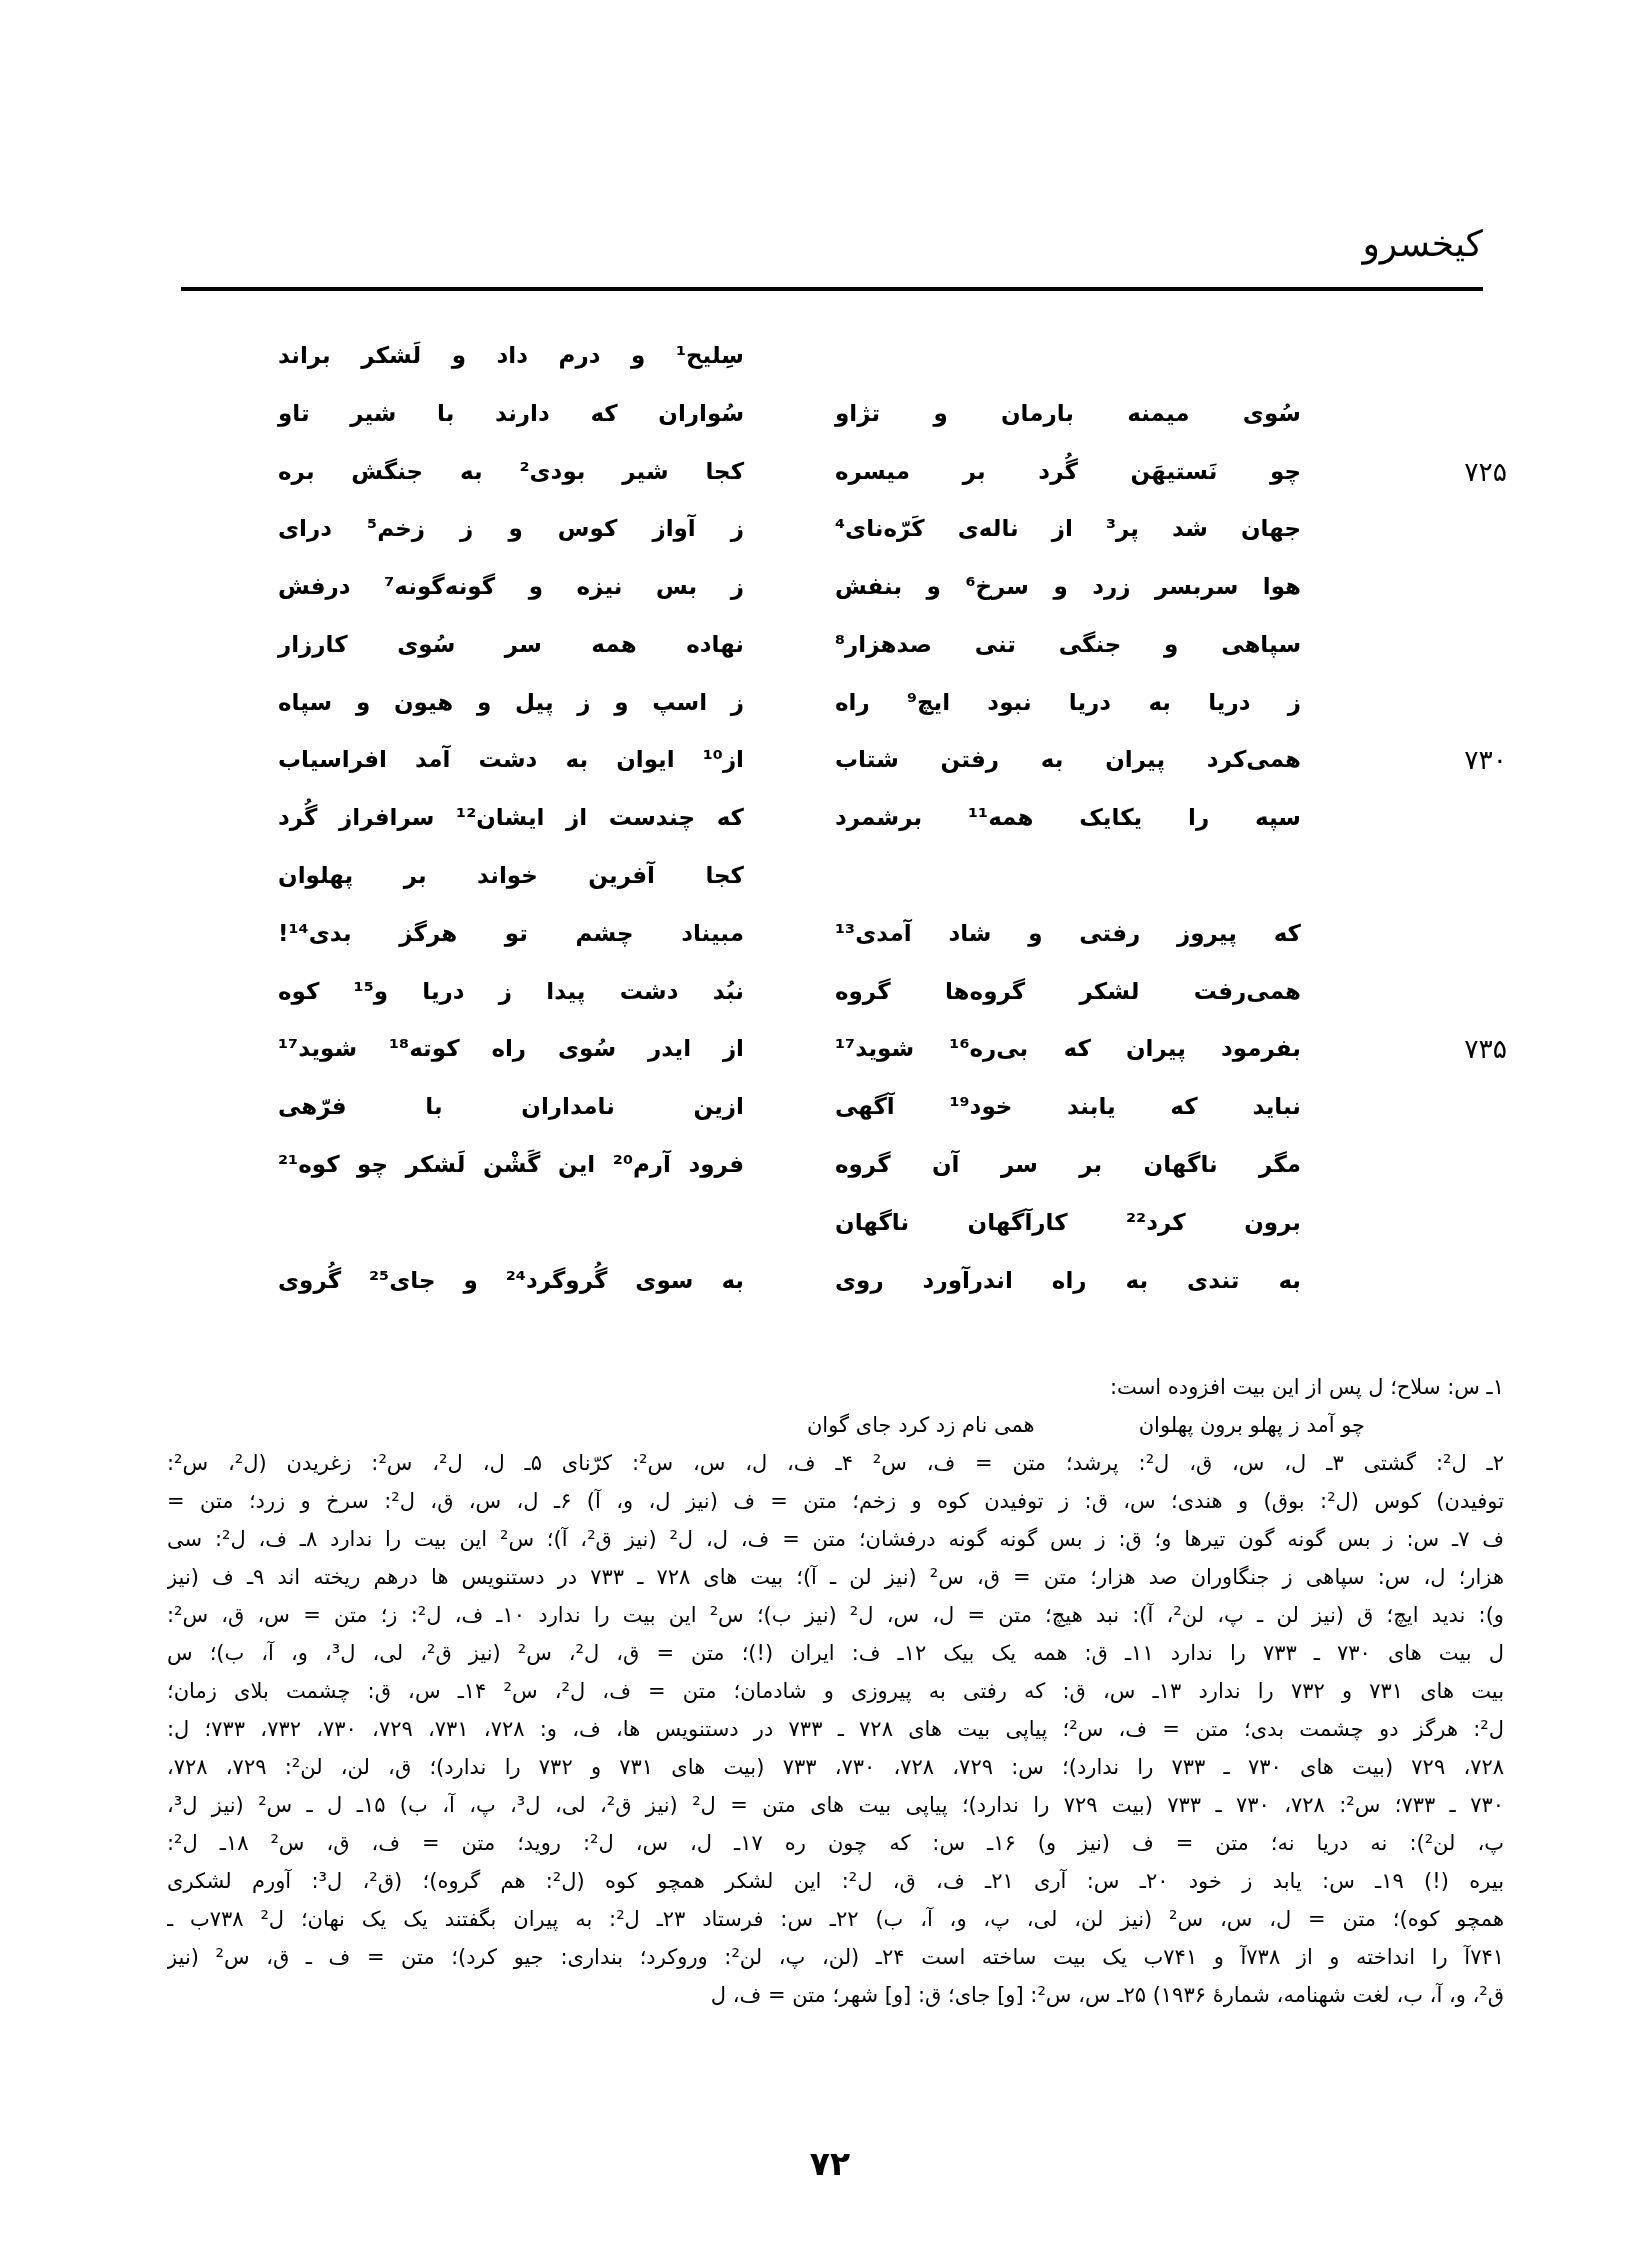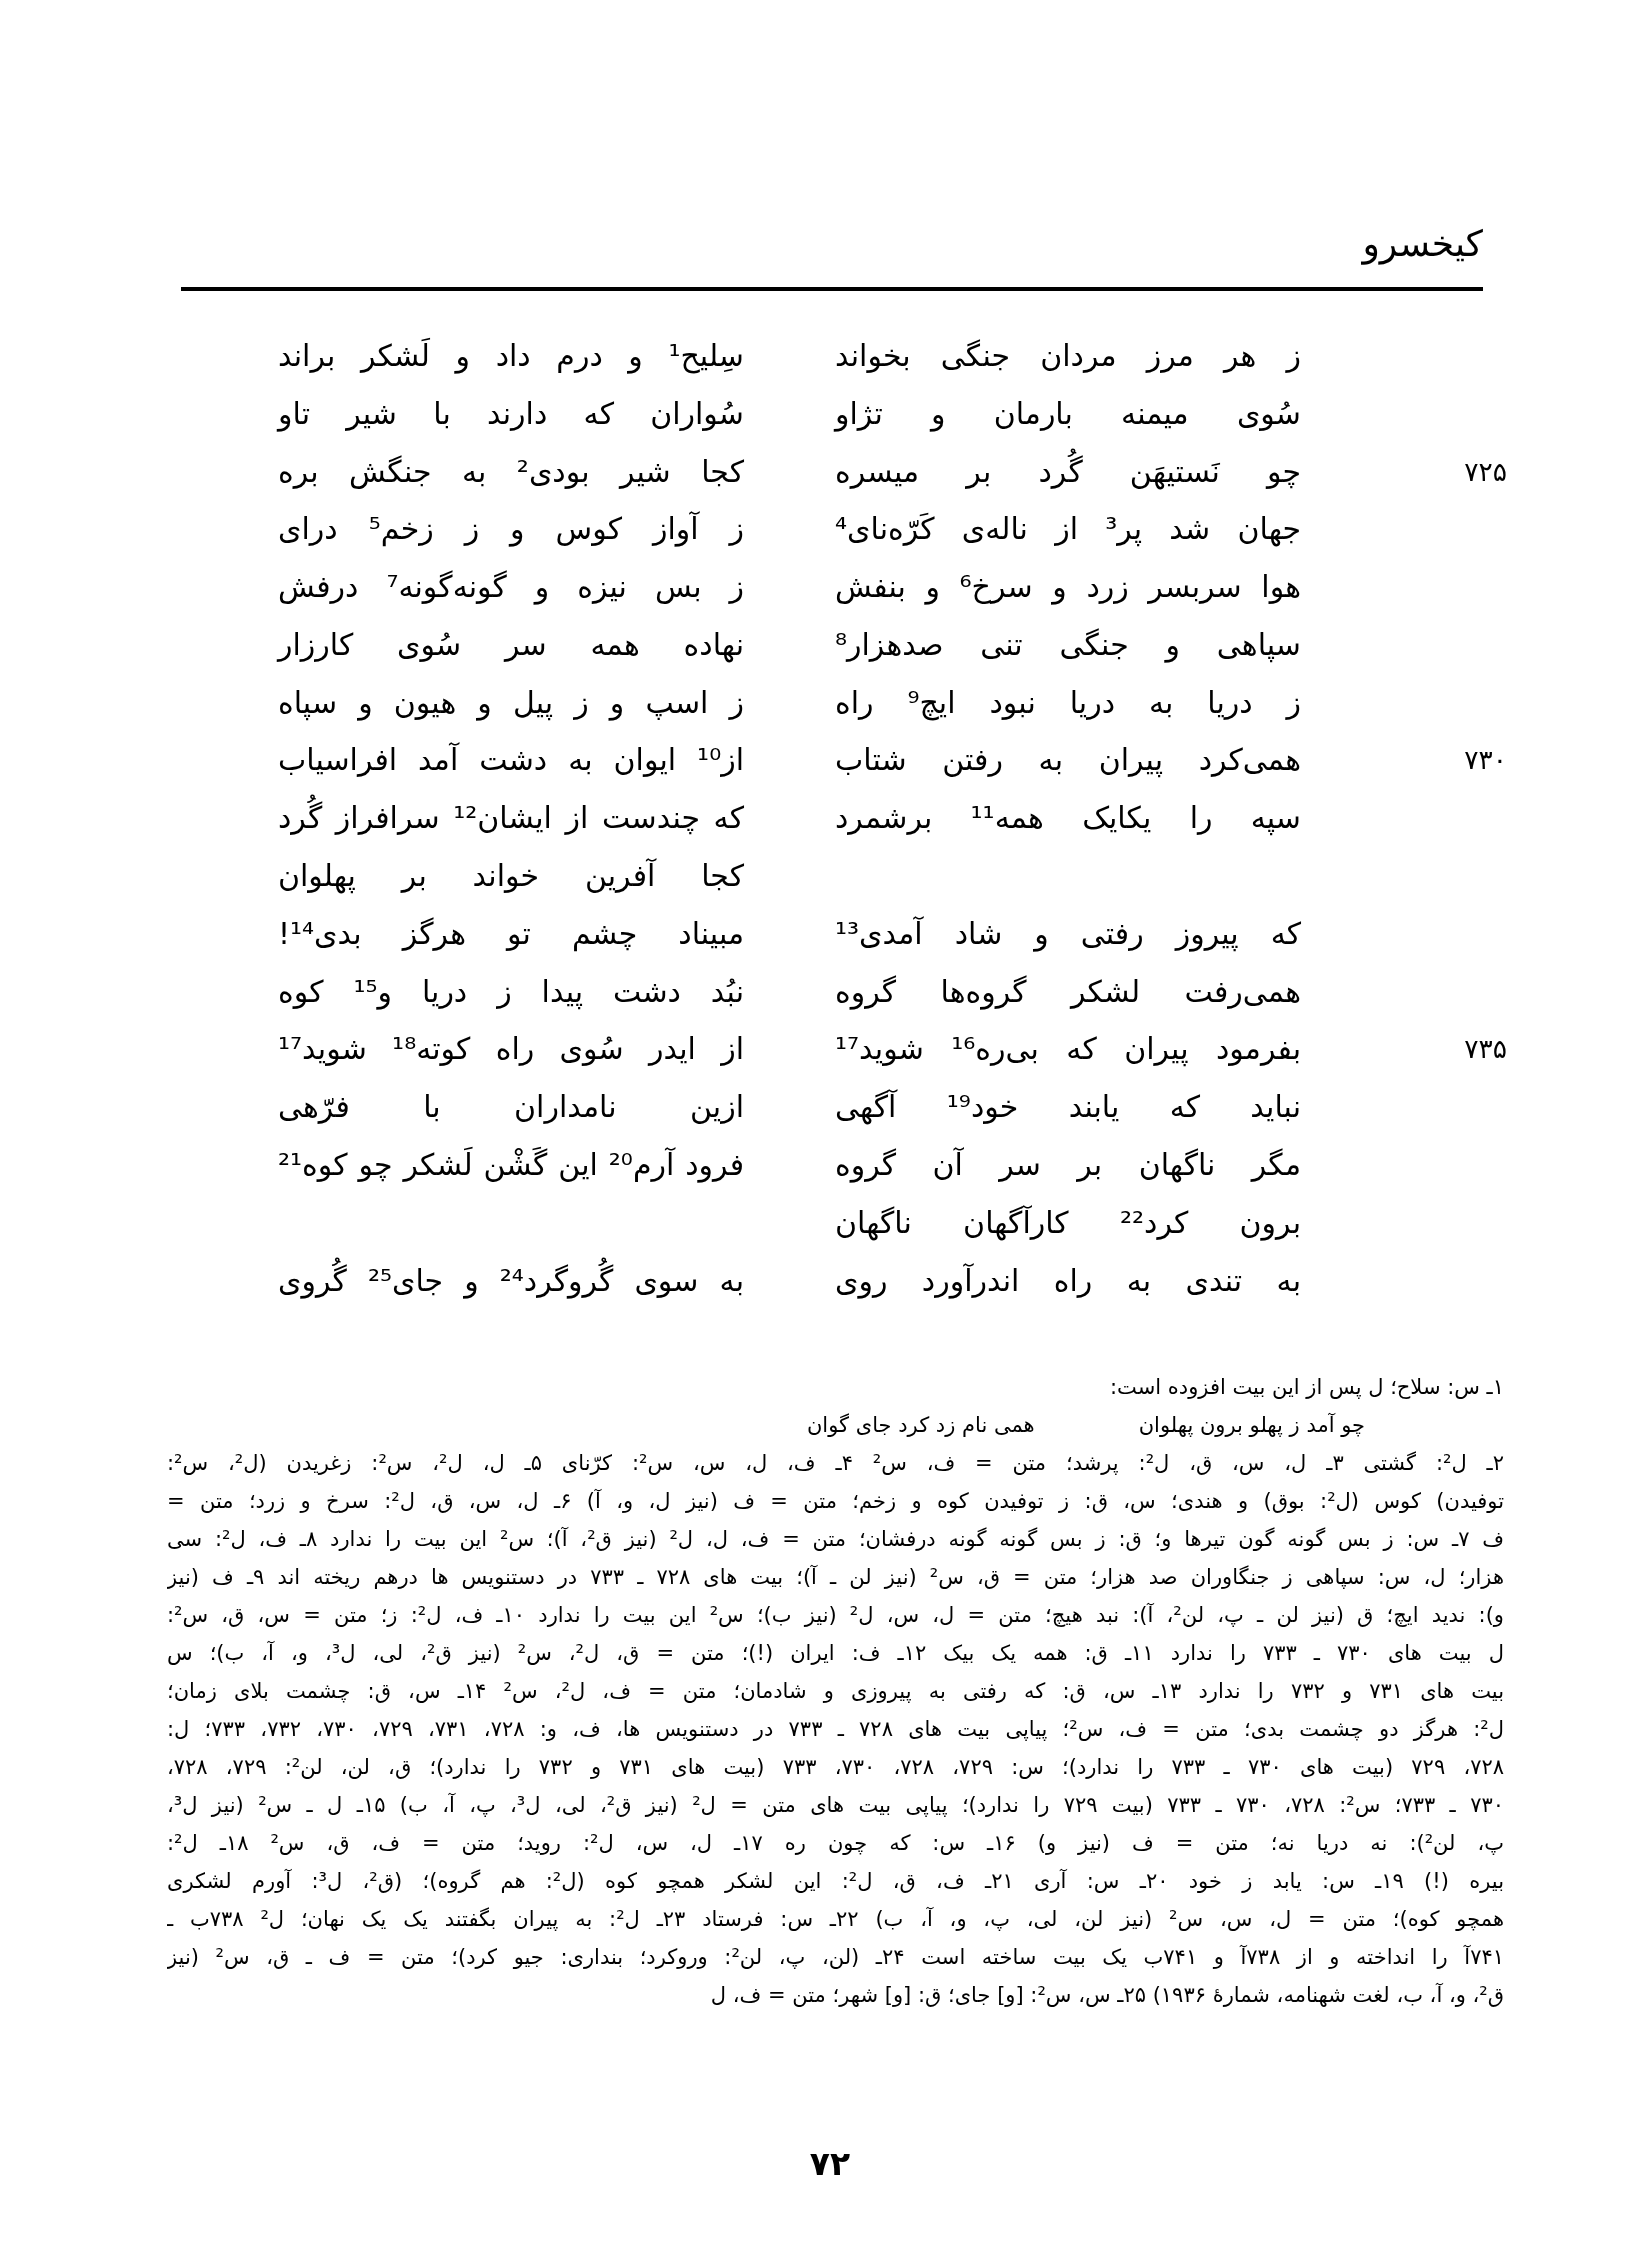--- a/index.html
+++ b/index.html
@@ -17,23 +17,24 @@
   .header-rule {
     position: absolute; left: 0; right: 0; top: 78px; height: 3.5px; background: #000;
   }
   .verse-area {
     position: absolute; top: 331px; left: 278px; width: 1197px; height: 989px;
   }
   .verse-row {
     position: absolute; left: 0; width: 1197px; height: 49px;
   }
   .hemistich {
-    position: absolute; top: 0; height: 49px; font-size: 30px; line-height: 49px;
+    position: absolute; top: 0; height: 49px; font-size: 23px; line-height: 49px;
     direction: rtl; text-align: justify; text-align-last: justify; white-space: nowrap;
     font-family: "DejaVu Sans", sans-serif;
+    font-weight: bold;
   }
   .hemistich.right { left: 557px; width: 466px; }
   .hemistich.left { left: 0; width: 466px; }
   .verse-num {
     position: absolute; left: 1166px; width: 63px; top: 0; height: 49px; line-height: 49px;
     font-size: 26.5px; text-align: right; direction: rtl; font-family: "DejaVu Sans", sans-serif;
   }
   .footnotes {
     position: absolute; left: 167px; top: 1368px; width: 1337px;
     direction: rtl; font-size: 21px; line-height: 38px;
@@ -52,21 +53,20 @@
 <body>
 
 <div class="page-header">
   <div class="running-title">کیخسرو</div>
   <div class="header-rule"></div>
 </div>
 
 <div class="verse-area">
   <div class="verse-row" style="top:0px">
     <span class="verse-num"></span>
-    <span class="hemistich right">ز هر مرز مردان جنگی بخواند</span>
     <span class="hemistich left">سِلیح¹ و درم داد و لَشکر براند</span>
   </div>
   <div class="verse-row" style="top:58px">
     <span class="verse-num"></span>
     <span class="hemistich right">سُوی میمنه بارمان و تژاو</span>
     <span class="hemistich left">سُواران که دارند با شیر تاو</span>
   </div>
   <div class="verse-row" style="top:116px">
     <span class="verse-num">۷۲۵</span>
     <span class="hemistich right">چو نَستیهَن گُرد بر میسره</span>

